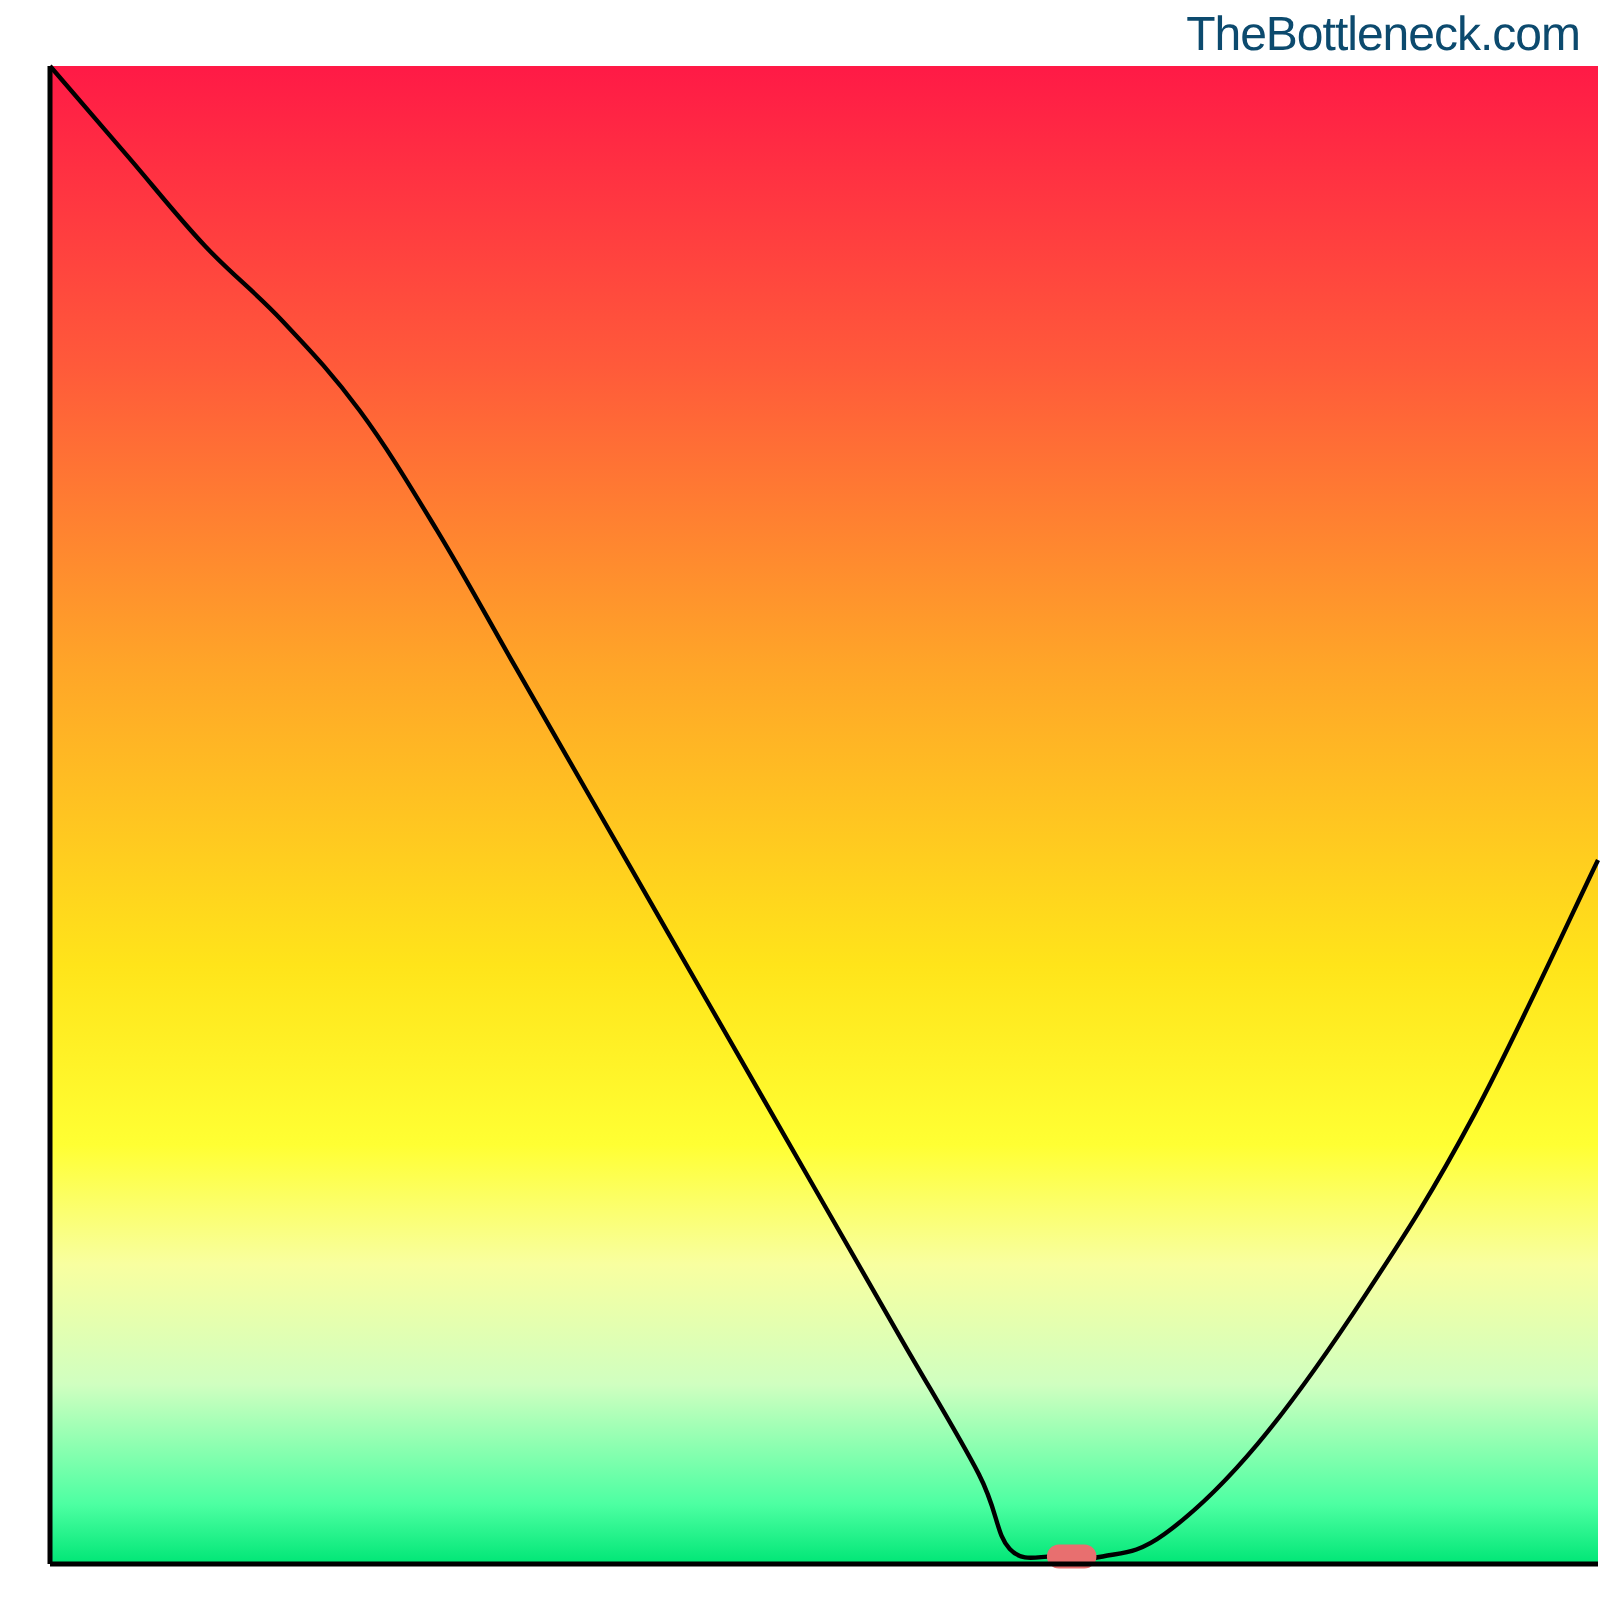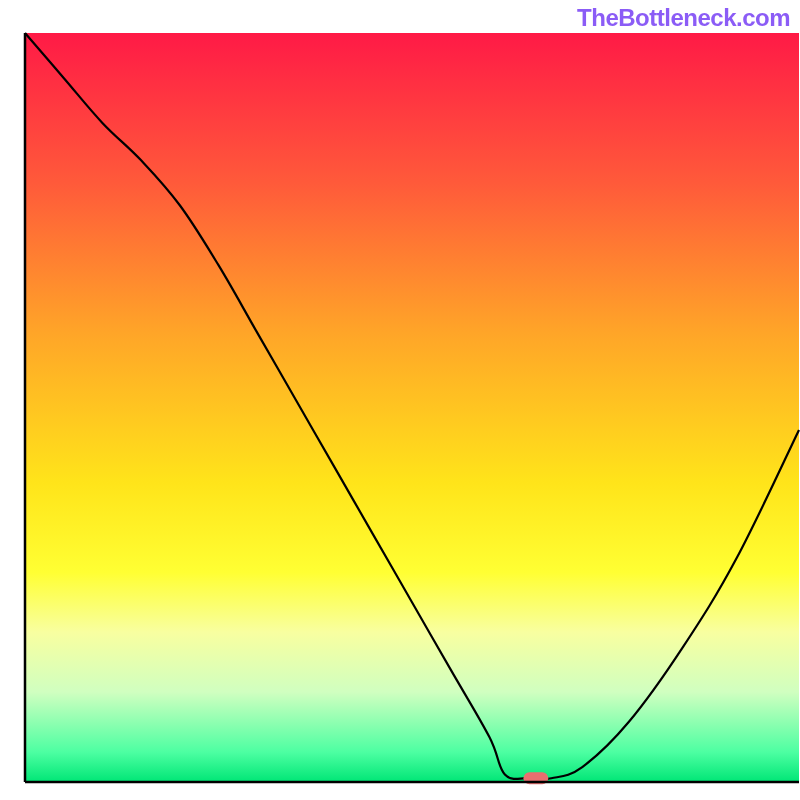--- a/index.html
+++ b/index.html
@@ -14,22 +14,22 @@
   .container {
     position: relative;
     width: 800px;
     height: 800px;
   }
   .attribution {
     position: absolute;
     top: 4px;
     right: 10px;
     font-size: 24px;
-    font-weight: 700;
-    color: #8b5cf6;
+    font-weight: 400;
+    color: #0c4a6e;
     letter-spacing: -0.5px;
     z-index: 10;
   }
   svg {
     display: block;
   }
 </style>
 </head>
 <body>
 

